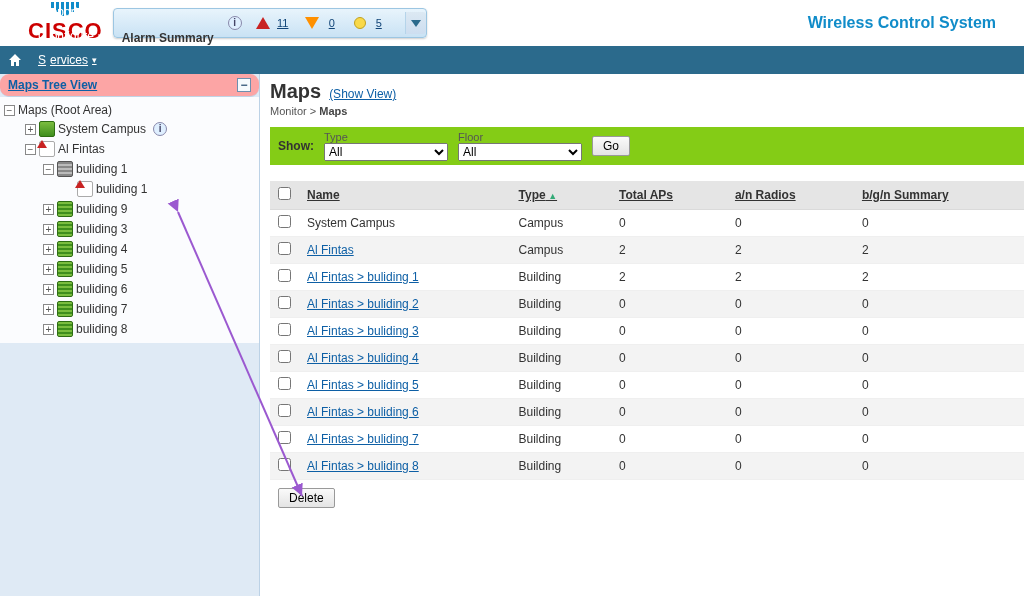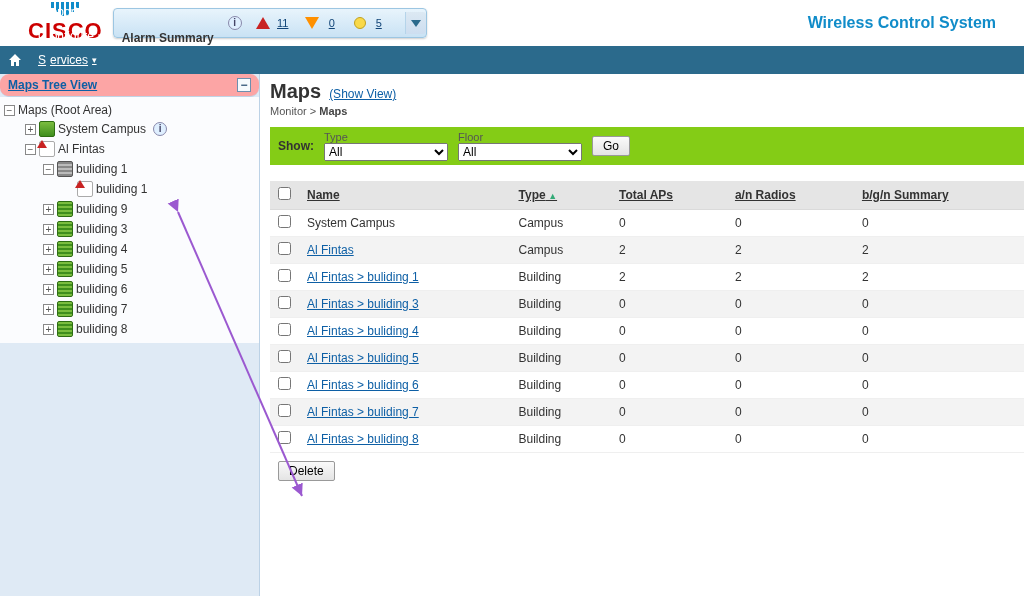--- a/index.html
+++ b/index.html
@@ -271,20 +271,28 @@
           <tr>
             <td class="chk"><input type="checkbox" style=""></td>
             <td><a href="#">Al Fintas &gt; buliding 1</a></td>
             <td>Building</td>
             <td>2</td>
             <td>2</td>
             <td>2</td>
           </tr>
           <tr>
             <td class="chk"><input type="checkbox" style=""></td>
+            <td><a href="#">Al Fintas &gt; buliding 2</a></td>
+            <td>Building</td>
+            <td>0</td>
+            <td>0</td>
+            <td>0</td>
+          </tr>
+          <tr>
+            <td class="chk"><input type="checkbox" style=""></td>
             <td><a href="#">Al Fintas &gt; buliding 3</a></td>
             <td>Building</td>
             <td>0</td>
             <td>0</td>
             <td>0</td>
           </tr>
           <tr>
             <td class="chk"><input type="checkbox" style=""></td>
             <td><a href="#">Al Fintas &gt; buliding 4</a></td>
             <td>Building</td>

